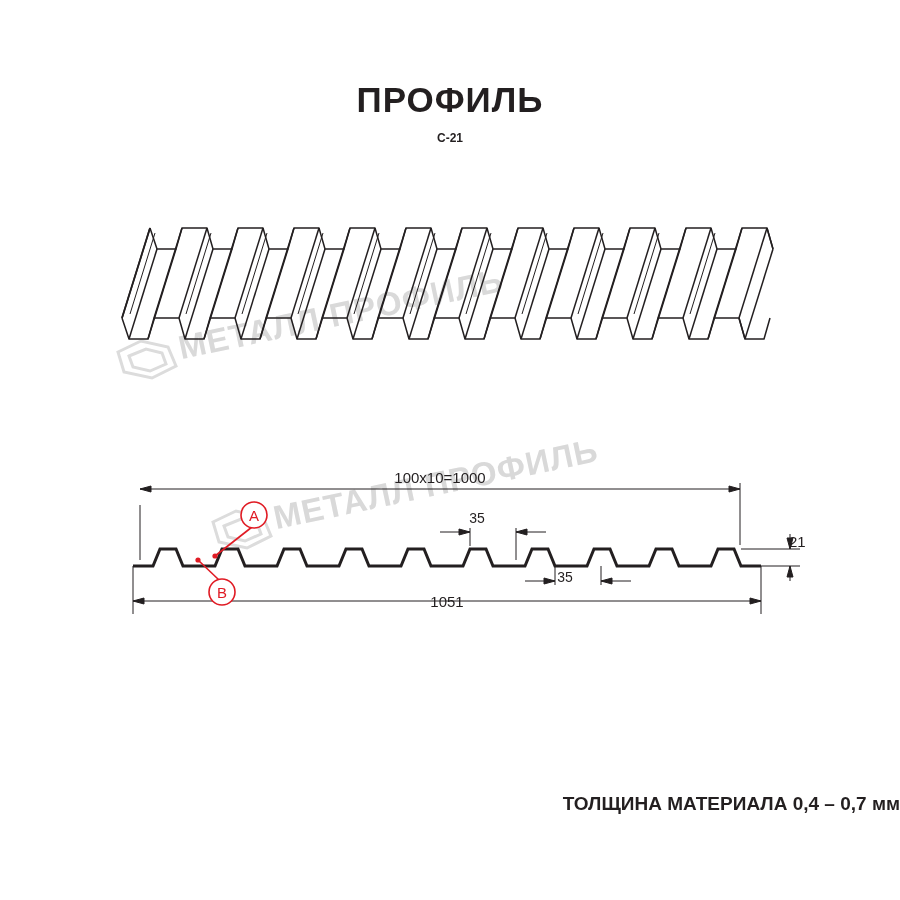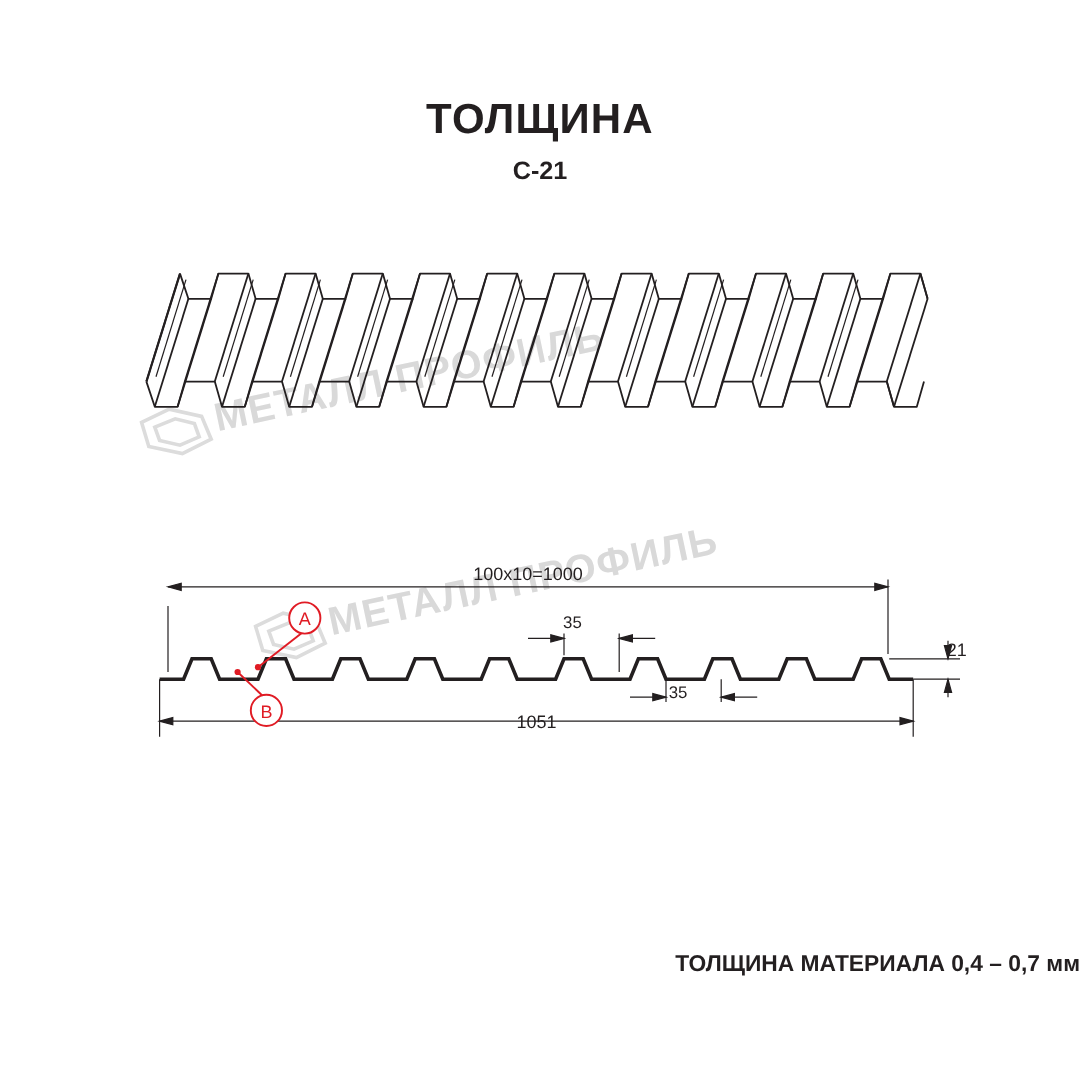--- a/index.html
+++ b/index.html
@@ -32,21 +32,21 @@
     font-weight: bold;
     letter-spacing: 1px;
     color: #231f20;
   }
   .subtitle {
     position: absolute;
     left: 0;
     top: 131px;
     width: 900px;
     text-align: center;
-    font-size: 21px;
+    font-size: 12px;
     font-weight: bold;
     color: #231f20;
   }
   .footer {
     position: absolute;
     left: 0;
     top: 793px;
     width: 900px;
     text-align: right;
     font-size: 19px;
@@ -62,21 +62,21 @@
     white-space: nowrap;
     pointer-events: none;
   }
   .wm1 { left: 175px; top: 330px; transform: rotate(-12deg); transform-origin: left top; }
   .wm2 { left: 270px; top: 500px; transform: rotate(-12deg); transform-origin: left top; }
   svg text { font-family: "Liberation Sans", sans-serif; }
 </style>
 </head>
 <body>
 
-<div class="title">ТОЛЩИНА</div>
+<div class="title">ПРОФИЛЬ</div>
 <div class="subtitle">С-21</div>
 <div class="footer">ТОЛЩИНА МАТЕРИАЛА 0,4 – 0,7 мм</div>
 
 <div class="wm wm1">МЕТАЛЛ ПРОФИЛЬ</div>
 <div class="wm wm2">МЕТАЛЛ ПРОФИЛЬ</div>
 
 <svg id="sheet" viewBox="0 0 900 900">
 
   <g fill="none" stroke="#dcdcdc" stroke-width="3">
     <path d="M118 352 L141 341 L168 347 L176 366 L152 378 L124 372 Z"></path>

